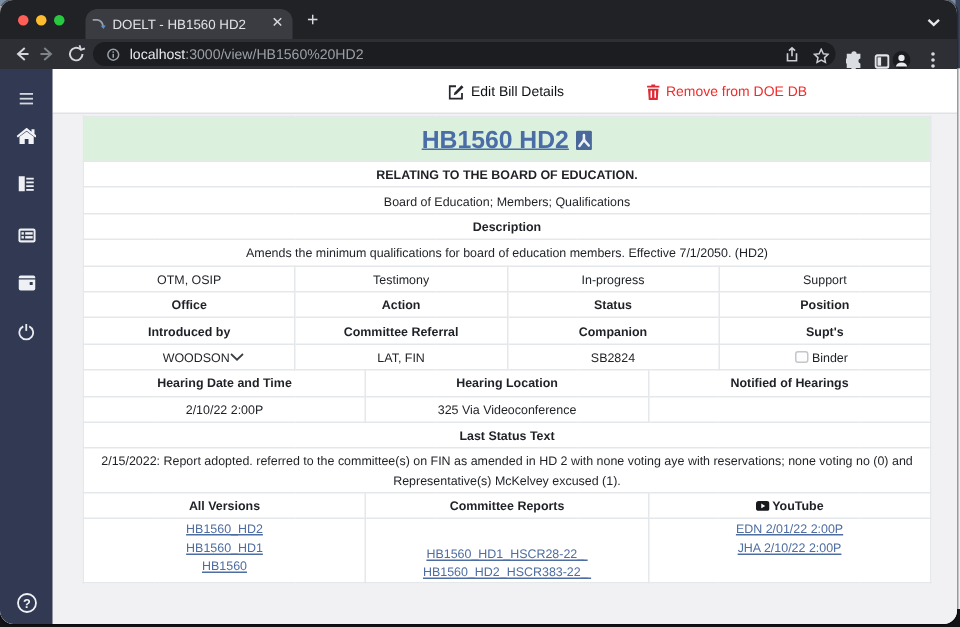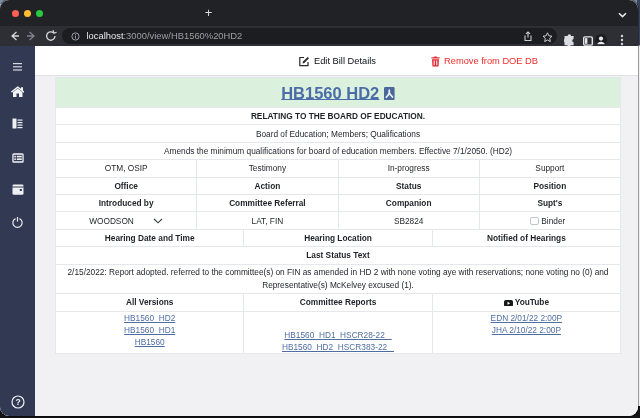--- a/index.html
+++ b/index.html
@@ -40,20 +40,28 @@
 <body>
 <div id="backtop"></div>
 <div id="backright"></div>
 <div id="backbot"></div>
 <div id="win">
 
   <div id="tabstrip">
     <div class="light" style="left:12px;background:#ff5f57"></div>
     <div class="light" style="left:24px;background:#febc2e"></div>
     <div class="light" style="left:36px;background:#28c840"></div>
+    <div id="tab">
+      <svg style="position:absolute;left:4px;top:6px" width="11" height="13" viewBox="0 0 11 13">
+        <path d="M0.8 1.3 L3.8 1.3 Q7.2 1.8 7.8 5.6" fill="none" stroke="#9aa1ab" stroke-width="1.2"></path>
+        <path d="M6.1 5.2 L8 7.3 L9.5 4.9 Z" fill="#5c8ec8"></path>
+      </svg>
+      <div id="tabtitle">DOELT - HB1560 HD2</div>
+      <div id="tabx">✕</div>
+    </div>
     <div id="newtab">+</div>
     <svg style="position:absolute;right:11px;top:12px" width="9" height="6" viewBox="0 0 9 6">
         <path d="M1 1.2 L4.5 4.6 L8 1.2" stroke="#e4e6ea" stroke-width="1.6" fill="none"></path>
       </svg>
   </div>
 
   <div id="toolbar">
     <svg class="tbico" style="left:8px" width="12" height="20" viewBox="0 0 12 20">
       <path d="M8.5 6 L4 10 L8.5 14 M4 10 L11 10" stroke="#d3d7dc" stroke-width="1.3" fill="none"></path>
     </svg>
@@ -185,20 +193,23 @@
                 </g>
               </svg></td>
           </tr>
       <tr>
             <td colspan="12" class="hd">RELATING TO THE BOARD OF EDUCATION.</td>
           </tr>
       <tr>
             <td colspan="12">Board of Education; Members; Qualifications</td>
           </tr>
       <tr>
+            <td colspan="12" class="hd">Description</td>
+          </tr>
+      <tr>
             <td colspan="12">Amends the minimum qualifications for board of education members. Effective 7/1/2050. (HD2)</td>
           </tr>
       <tr>
             <td colspan="3">OTM, OSIP</td>
             <td colspan="3">Testimony</td>
             <td colspan="3">In-progress</td>
             <td colspan="3">Support</td>
           </tr>
       <tr>
             <td colspan="3" class="hd">Office</td>
@@ -206,36 +217,41 @@
             <td colspan="3" class="hd">Status</td>
             <td colspan="3" class="hd">Position</td>
           </tr>
       <tr>
             <td colspan="3" class="hd">Introduced by</td>
             <td colspan="3" class="hd">Committee Referral</td>
             <td colspan="3" class="hd">Companion</td>
             <td colspan="3" class="hd">Supt's</td>
           </tr>
       <tr>
-            <td colspan="3"><span style="display:inline-flex;width:74px;justify-content:space-between;align-items:center;vertical-align:middle">
+            <td colspan="3"><span style="display:inline-flex;width:74px;justify-content:flex-end;align-items:center;vertical-align:middle">
                 <span>WOODSON</span>
                 <svg width="10" height="6" viewBox="0 0 10 6">
                   <path d="M1 1 L5 4.8 L9 1" stroke="#3a3f46" fill="none" stroke-width="1.15"></path>
                 </svg>
               </span></td>
             <td colspan="3">LAT, FIN</td>
             <td colspan="3">SB2824</td>
             <td colspan="3"><span style="display:inline-block;margin-right:4px"><span style="display:inline-block;width:8.5px;height:8.5px;border:1px solid #c3c6cb;border-radius:2px;background:#fdfdfd;vertical-align:-1.5px"></span>&nbsp;Binder</span></td>
           </tr>
       <tr>
             <td colspan="4" class="hd">Hearing Date and Time</td>
             <td colspan="4" class="hd">Hearing Location</td>
             <td colspan="4" class="hd">Notified of Hearings</td>
           </tr>
       <tr>
+            <td colspan="4">2/10/22 2:00P</td>
+            <td colspan="4">325 Via Videoconference</td>
+            <td colspan="4"></td>
+          </tr>
+      <tr>
             <td colspan="12" class="hd">Last Status Text</td>
           </tr>
       <tr>
             <td colspan="12" style="height:29.6px;line-height:13px;white-space:nowrap">2/15/2022: Report adopted. referred to the committee(s) on FIN as amended in HD 2 with none voting aye with reservations; none voting no (0) and<br>Representative(s) McKelvey excused (1).</td>
           </tr>
       <tr>
             <td colspan="4" class="hd">All Versions</td>
             <td colspan="4" class="hd">Committee Reports</td>
             <td colspan="4" class="hd"><svg width="9" height="6.6" viewBox="0 0 11 8" style="vertical-align:-1px">
                 <rect width="11" height="8" rx="2.2" fill="#17191d"></rect>

